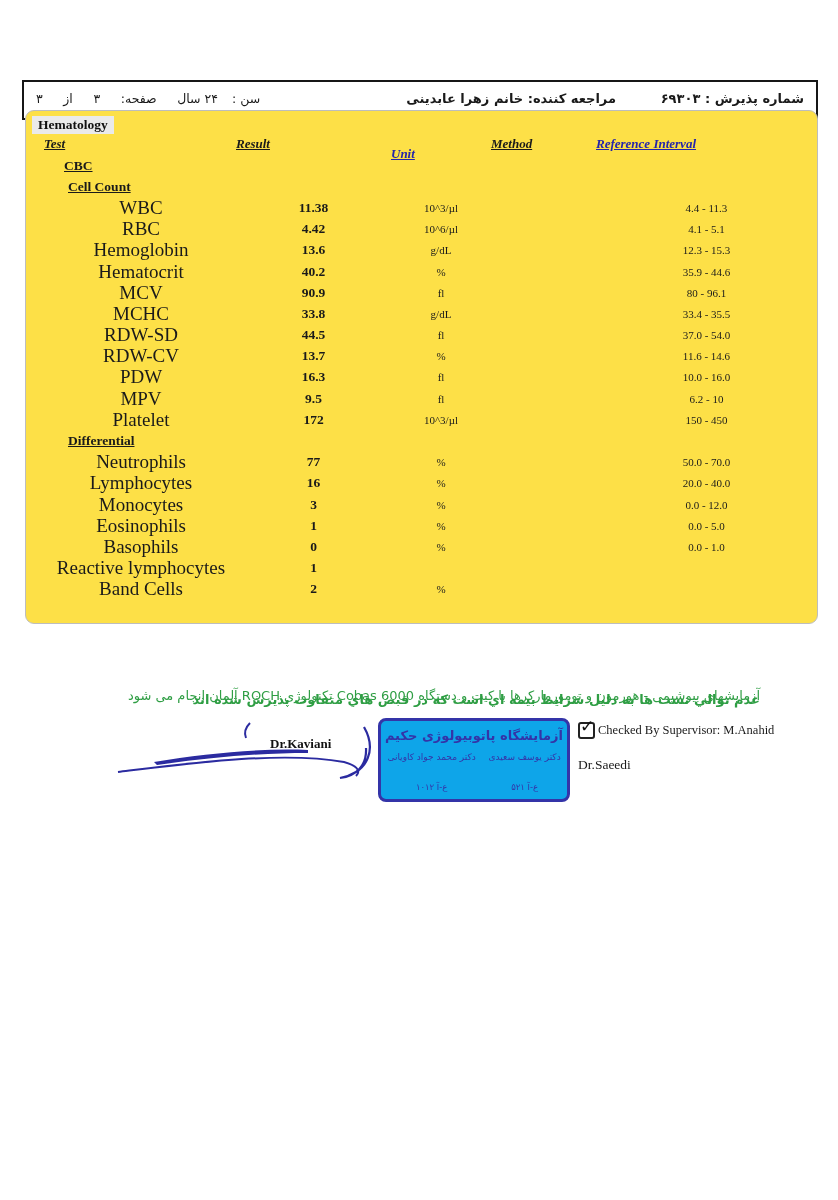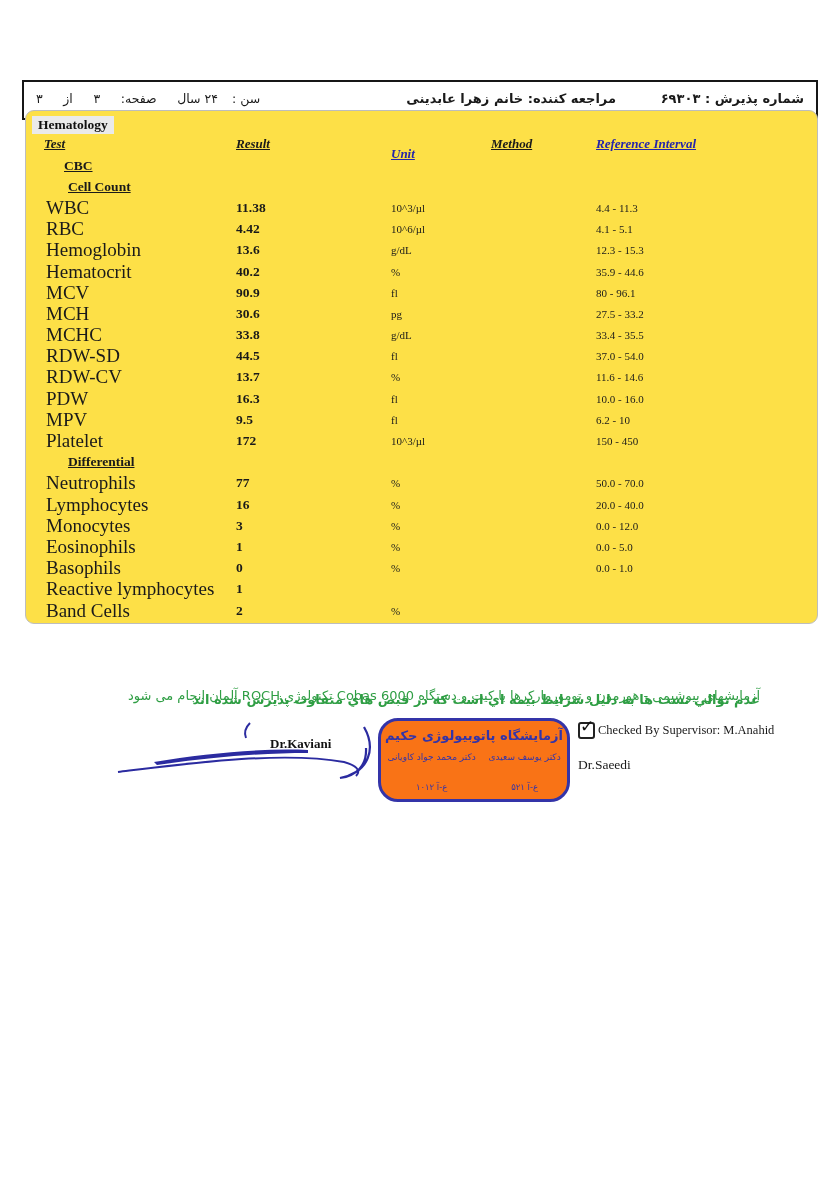--- a/index.html
+++ b/index.html
@@ -25,40 +25,40 @@
           box-sizing:border-box;font-style:italic;font-weight:bold;font-size:13px;}
   .t-head span{text-decoration:underline;}
   .h-test{width:200px;padding-left:8px;box-sizing:border-box;}
   .h-result{width:155px;}
   .h-unit{width:100px;margin-top:10px;}
   .h-method{width:105px;}
   .h-ref{flex:1;}
   .blue{color:#2525aa;}
 
   .t-body{position:absolute;left:0;top:44px;width:100%;}
-  .t-row{display:flex;align-items:center;height:21.2px;padding-left:10px;box-sizing:border-box;}
+  .t-row{display:flex;align-items:center;height:21.2px;padding-left:10px;box-sizing:border-box;text-align:center;}
   .t-row .grp{font-weight:bold;text-decoration:underline;font-size:13.5px;}
   .t-row.group .grp{padding-left:28px;}
   .t-row.subgroup .grp{padding-left:32px;}
   .c-test{width:200px;padding-left:10px;box-sizing:border-box;font-size:19px;}
   .c-result{width:155px;font-weight:bold;font-size:13.5px;}
   .c-unit{width:100px;font-size:11px;}
   .c-method{width:105px;font-size:11px;}
   .c-ref{flex:1;font-size:11px;}
 
   
   .note{position:absolute;right:78px;font-size:13px;white-space:nowrap;}
   .note1{top:692px;font-weight:bold;}
   .note2{top:688px;}
 
   .sig-svg{position:absolute;left:112px;top:720px;}
   .sig-name{position:absolute;left:270px;top:736px;font-weight:bold;font-size:13px;color:#111;}
 
   .stamp{position:absolute;left:378px;top:718px;width:192px;height:84px;box-sizing:border-box;
-         border:3px solid;border-radius:20px;text-align:center;padding-top:7px;background:#f97316;}
+         border:3px solid;border-radius:8px;text-align:center;padding-top:7px;background:#0ea5e9;}
   .stamp-title{font-weight:bold;font-size:13px;}
   .stamp-cols{display:flex;justify-content:space-around;margin-top:9px;font-size:9px;}
   .stamp-code{margin-top:20px;font-size:8.5px;}
 
   .checked{position:absolute;left:578px;top:722px;display:flex;align-items:center;font-size:12.5px;}
   .checkbox{width:13px;height:13px;border:2px solid #222;border-radius:3px;position:relative;
             margin-right:3px;flex:0 0 auto;}
   .checkbox .tick{position:absolute;left:0px;top:-8px;font-size:17px;font-weight:bold;color:#111;
                   font-family:"DejaVu Sans", sans-serif;}
   .supervisor{position:absolute;left:578px;top:757px;font-weight:normal;font-size:13.5px;text-align:right;}
@@ -126,27 +126,20 @@
           <span class="c-ref">35.9 - 44.6</span>
         </div>
         <div class="t-row test">
           <span class="c-test">MCV</span>
           <span class="c-result">90.9</span>
           <span class="c-unit">fl</span>
           <span class="c-method"></span>
           <span class="c-ref">80 - 96.1</span>
         </div>
         <div class="t-row test">
-          <span class="c-test">MCH</span>
-          <span class="c-result">30.6</span>
-          <span class="c-unit">pg</span>
-          <span class="c-method"></span>
-          <span class="c-ref">27.5 - 33.2</span>
-        </div>
-        <div class="t-row test">
           <span class="c-test">MCHC</span>
           <span class="c-result">33.8</span>
           <span class="c-unit">g/dL</span>
           <span class="c-method"></span>
           <span class="c-ref">33.4 - 35.5</span>
         </div>
         <div class="t-row test">
           <span class="c-test">RDW-SD</span>
           <span class="c-result">44.5</span>
           <span class="c-unit">fl</span>

